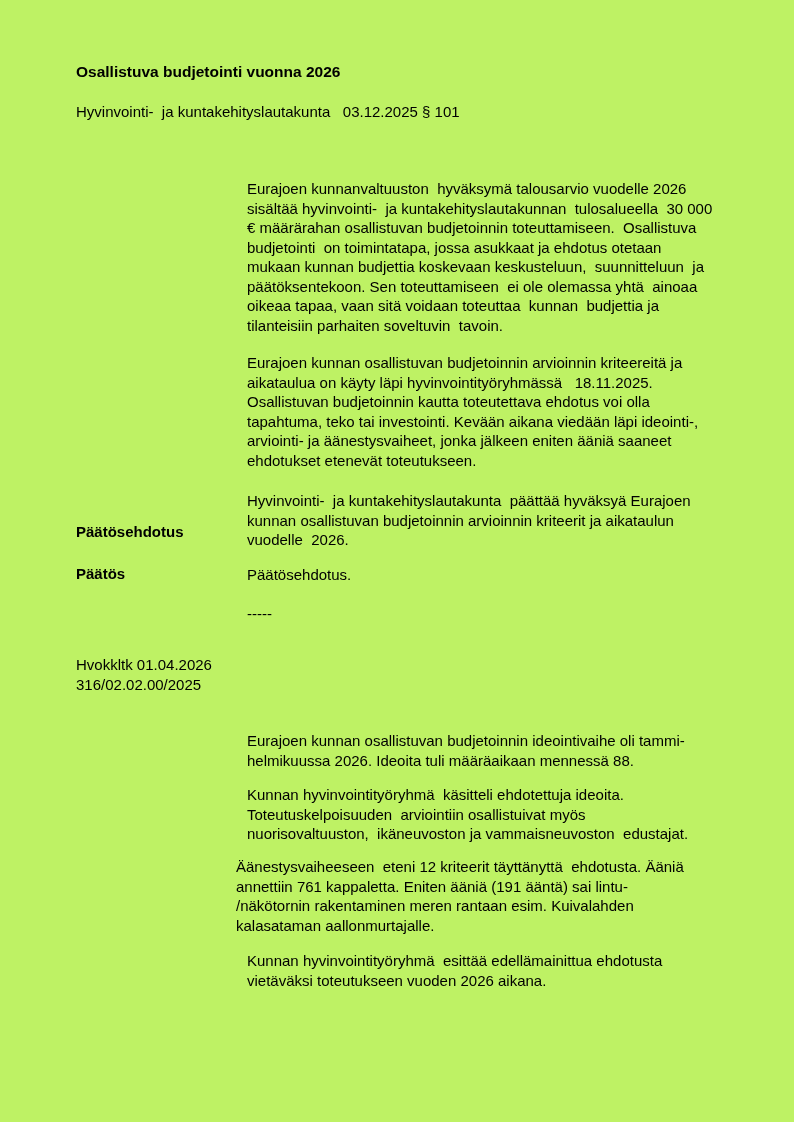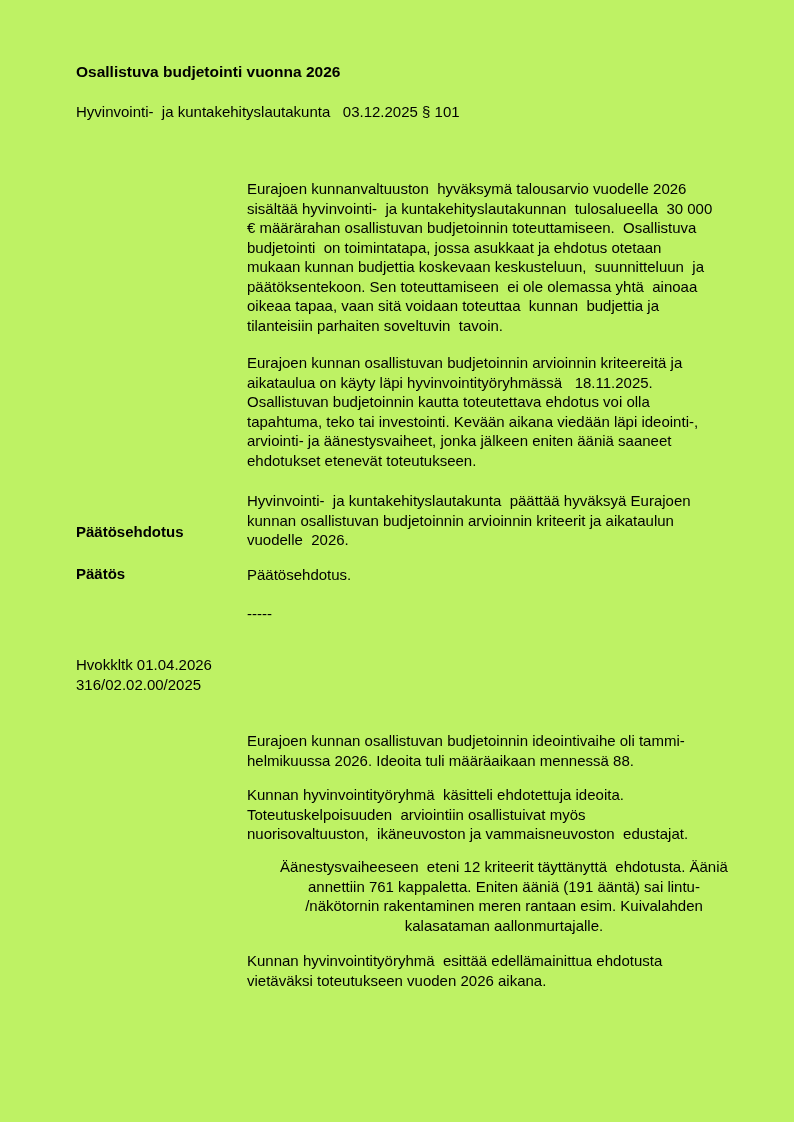--- a/index.html
+++ b/index.html
@@ -94,21 +94,21 @@
       <div class="line">Eurajoen kunnan osallistuvan budjetoinnin ideointivaihe oli tammi-</div>
       <div class="line">helmikuussa 2026. Ideoita tuli määräaikaan mennessä 88.</div>
     </div>
 
   <div class="abs para" style="left:247px; top:785px;">
       <div class="line">Kunnan hyvinvointityöryhmä  käsitteli ehdotettuja ideoita.</div>
       <div class="line">Toteutuskelpoisuuden  arviointiin osallistuivat myös</div>
       <div class="line">nuorisovaltuuston,  ikäneuvoston ja vammaisneuvoston  edustajat.</div>
     </div>
 
-  <div class="abs para" style="left:261px; top:857px;text-align:center;">
+  <div class="abs para" style="left:236px; top:857px;">
       <div class="line">Äänestysvaiheeseen  eteni 12 kriteerit täyttänyttä  ehdotusta. Ääniä</div>
       <div class="line">annettiin 761 kappaletta. Eniten ääniä (191 ääntä) sai lintu-</div>
       <div class="line">/näkötornin rakentaminen meren rantaan esim. Kuivalahden</div>
       <div class="line">kalasataman aallonmurtajalle.</div>
     </div>
 
   <div class="abs para" style="left:247px; top:951px;">
       <div class="line">Kunnan hyvinvointityöryhmä  esittää edellämainittua ehdotusta</div>
       <div class="line">vietäväksi toteutukseen vuoden 2026 aikana.</div>
     </div>

